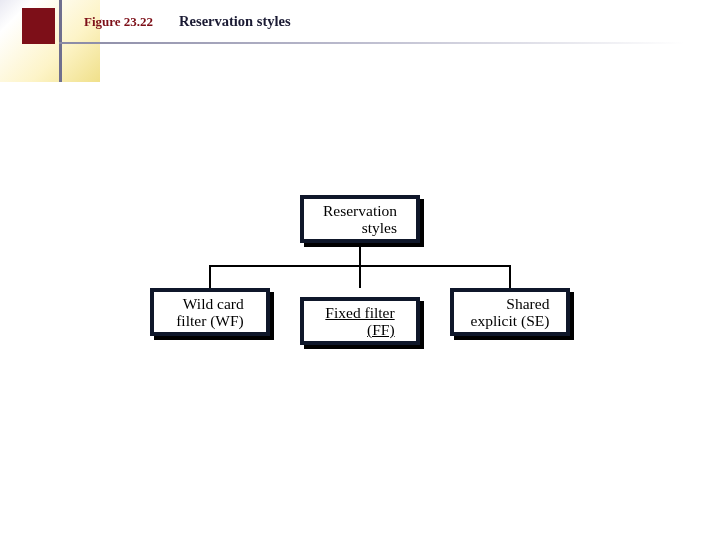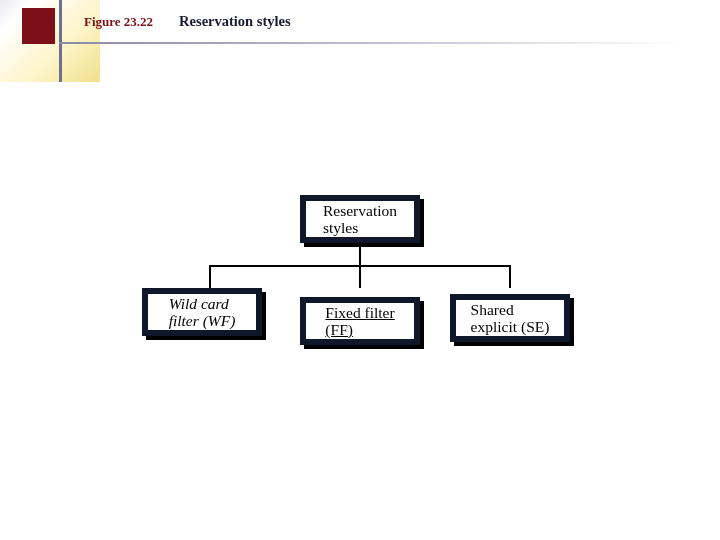--- a/index.html
+++ b/index.html
@@ -73,41 +73,41 @@
   .diagram {
     position: absolute;
     left: 140px;
     top: 185px;
     width: 440px;
     height: 165px;
   }
   .node {
     position: absolute;
     box-sizing: border-box;
-    border: 6px solid #0f172a;
+    border: 4px solid #0f172a;
     background: #ffffff;
     display: flex;
     align-items: center;
     justify-content: center;
-    text-align: left;
+    text-align: right;
     font-family: "Liberation Serif", serif;
     font-size: 15.5px;
     line-height: 1.12;
     color: #000000;
     box-shadow: 4px 4px 0 #000000;
   }
   .node-text {
     display: block;
     white-space: pre-line;
   }
 
   .n-root   { left: 160px; top: 10px;  width: 120px; height: 48px; }
-  .n-wf     { left: 2px;  top: 103px; width: 120px; height: 48px; font-style: italic; }
+  .n-wf     { left: 10px;  top: 103px; width: 120px; height: 48px; }
   .n-ff     { left: 160px; top: 112px; width: 120px; height: 48px; text-decoration: underline; }
-  .n-se     { left: 310px; top: 103px; width: 120px; height: 48px; margin-top: 6px; }
+  .n-se     { left: 310px; top: 103px; width: 120px; height: 48px; }
 
   .conn {
     position: absolute;
     background: #000000;
   }
   
   .c-root-down { left: 219px; top: 60px;  width: 2px;  height: 22px; }
   
   .c-bus       { left: 69px;  top: 80px;  width: 302px; height: 2px; }
   

